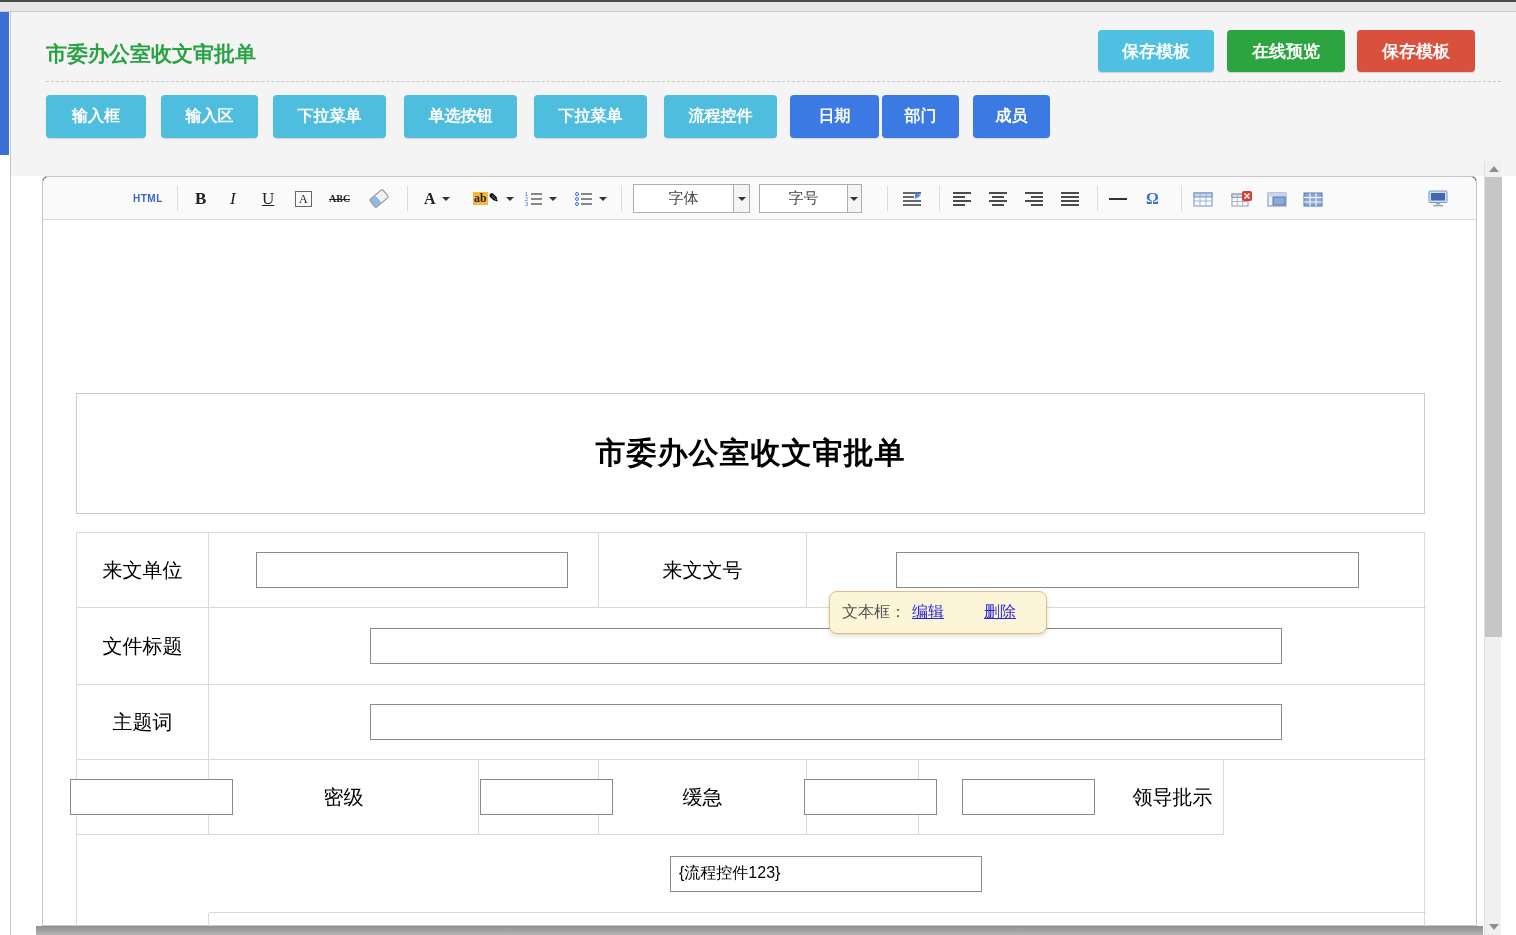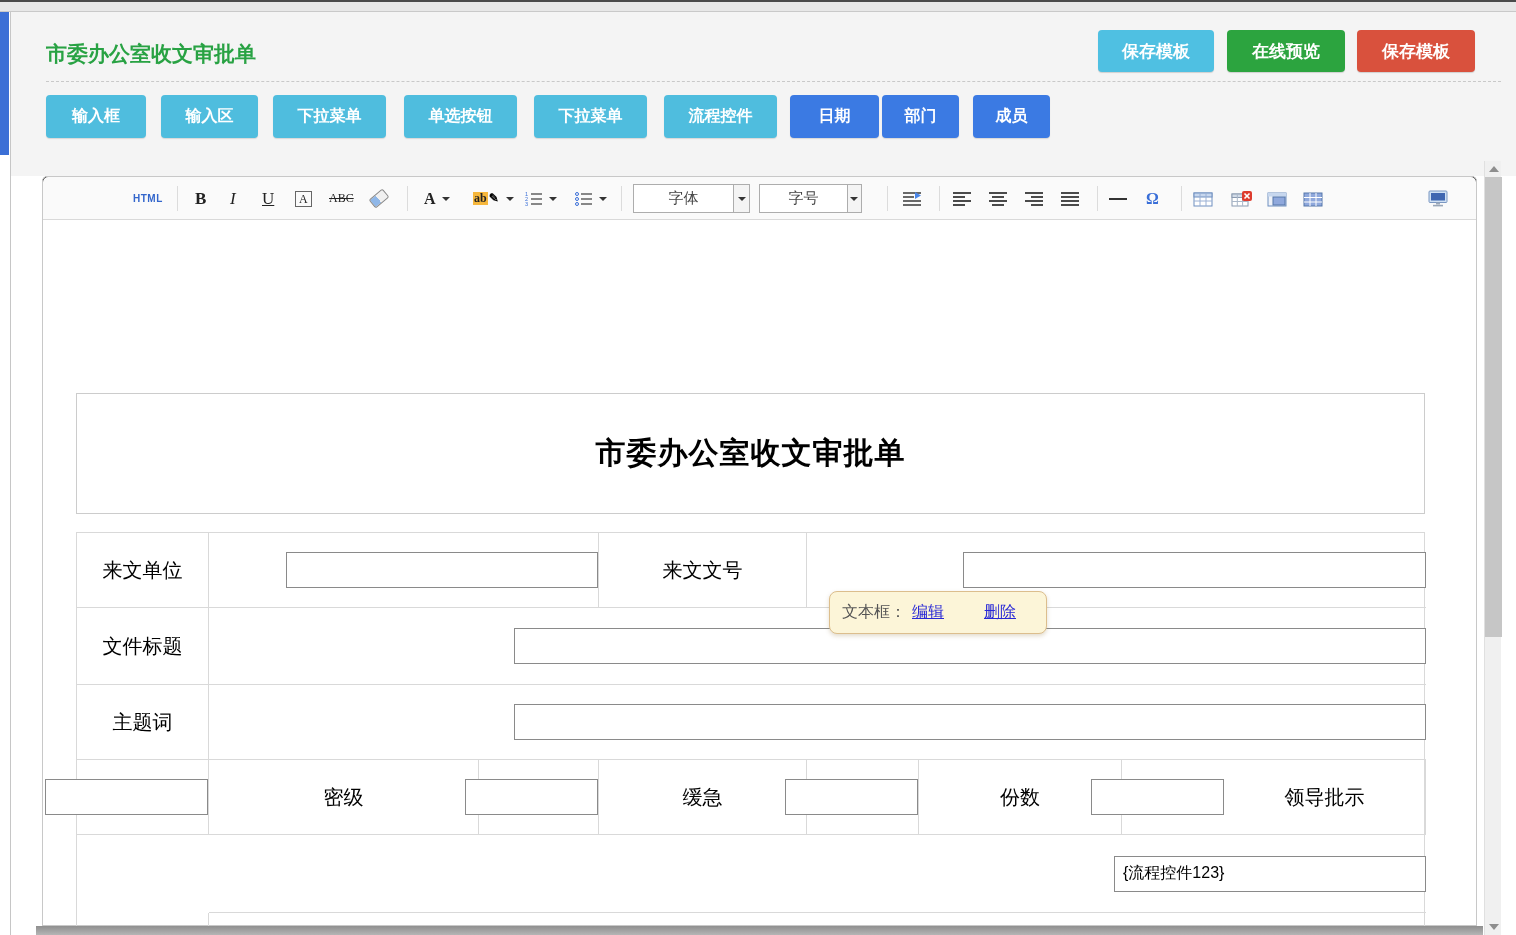--- a/index.html
+++ b/index.html
@@ -39,21 +39,21 @@
   .editor{position:absolute;left:42px;top:176px;width:1435px;height:750px;background:#000000;
           border:1px solid #c8c8c8;border-radius:5px 5px 0 0}
   .toolbar{position:relative;height:43px;background:#fafafa;border-bottom:1px solid #d9d9d9;border-radius:5px 5px 0 0}
   .titem{position:absolute;top:0;height:43px;display:flex;align-items:center;cursor:pointer}
   .sep{position:absolute;top:9px;height:25px;border-left:1px solid #dcdcdc}
   .tb-serif{font-family:"Liberation Serif",serif;color:#222}
   .src{font-size:10px;font-weight:bold;color:#36c;letter-spacing:.5px}
   .tb-b{font-weight:bold;font-size:17px}.tb-i{font-style:italic;font-size:17px}
   .tb-u{font-size:17px;text-decoration:underline}
   .tb-abox{font-size:12px;border:1px solid #666;padding:0 3px;line-height:14px}
-  .tb-abc{font-size:12px;font-weight:normal;text-decoration:line-through}
+  .tb-abc{font-size:10px;font-weight:bold;text-decoration:line-through}
   .eraser{width:18px;height:11px;border:1px solid #888;border-radius:2px;
           background:linear-gradient(90deg,#8fb7e8 45%,#f0f0f0 45%);transform:rotate(-40deg)}
   .caret{display:inline-block;width:0;height:0;border-top:4px solid #333;border-left:4px solid transparent;border-right:4px solid transparent;margin-left:6px}
   .fc-a{font-size:16px;font-weight:bold}
   .hl{position:relative;font-size:12px;font-weight:bold;background:#f6b73c;padding:0 1px;line-height:13px}
   .kselect{position:absolute;top:7px;height:29px;background:#fff;border:1px solid #adadad;display:flex;cursor:pointer}
   .kslabel{width:99px;text-align:center;font-family:"Liberation Serif",serif;font-size:15px;color:#444;line-height:27px}
   .ksbtn{width:16px;border-left:1px solid #adadad;display:flex;align-items:center;justify-content:center;background:#f4f4f4}
   .hricon{width:18px;height:2px;background:#333}
   .omega{font-size:16px;font-weight:bold;color:#3a6fd8;font-family:"Liberation Serif",serif}
@@ -64,21 +64,21 @@
                  display:flex;align-items:center;justify-content:center}
   .doc-title{font-size:30px;font-weight:bold;letter-spacing:1px;color:#000}
   .ftable{position:absolute;left:33px;top:312px;width:1349px;display:grid;
           grid-template-columns:132px 270px 120px 208px 112px 203px 102px 202px;
           grid-template-rows:75px 77px 75px 75px 78px 110px;
           border:1px solid var(--tbl-border);border-bottom:none}
   .cell{border-right:1px solid var(--tbl-border);border-bottom:1px solid var(--tbl-border);
         display:flex;align-items:center}
   .cell.lastc{border-right:none}
   .lbl{justify-content:center;font-size:20px;color:#000}
-  .fld{justify-content:flex-end}
+  .fld{justify-content:center}
   .tin{height:36px;border:1px solid var(--in-border);background:#fff;margin-left:17px;
        font-size:16px;padding:0 8px;font-family:"Liberation Sans",sans-serif;color:#000}
   .w312{width:312px}.w463{width:463px;margin-left:22px}.w912{width:912px}
   .w163{width:163px}.w133{width:133px;margin-left:15px}
   .topal{align-items:flex-start}
   .topal.lbl{padding-top:16px}
 
   .tooltip{position:absolute;left:786px;top:371px;width:218px;height:43px;z-index:5;
            background:var(--tooltip-bg);border:1px solid var(--tooltip-border);border-radius:8px;
            box-shadow:0 2px 4px rgba(140,110,50,.25);display:flex;align-items:center;padding:0 12px;
@@ -310,21 +310,20 @@
           <input class="tin w163" style="">
         </div>
       <div class="cell lbl">密级</div>
       <div class="cell fld">
           <input class="tin w133" style="">
         </div>
       <div class="cell lbl">缓急</div>
       <div class="cell fld">
           <input class="tin w133" style="">
         </div>
-      <div class="cell lbl">份数</div>
       <div class="cell fld lastc">
           <input class="tin w133" style="">
         </div>
 
       <div class="cell lbl">领导批示</div>
       <div class="cell fld lastc" style="grid-column:2 / span 7">
           <input class="tin w312" value="{流程控件123}" style="">
         </div>
 
       <div class="cell lbl topal">办公室意</div>

